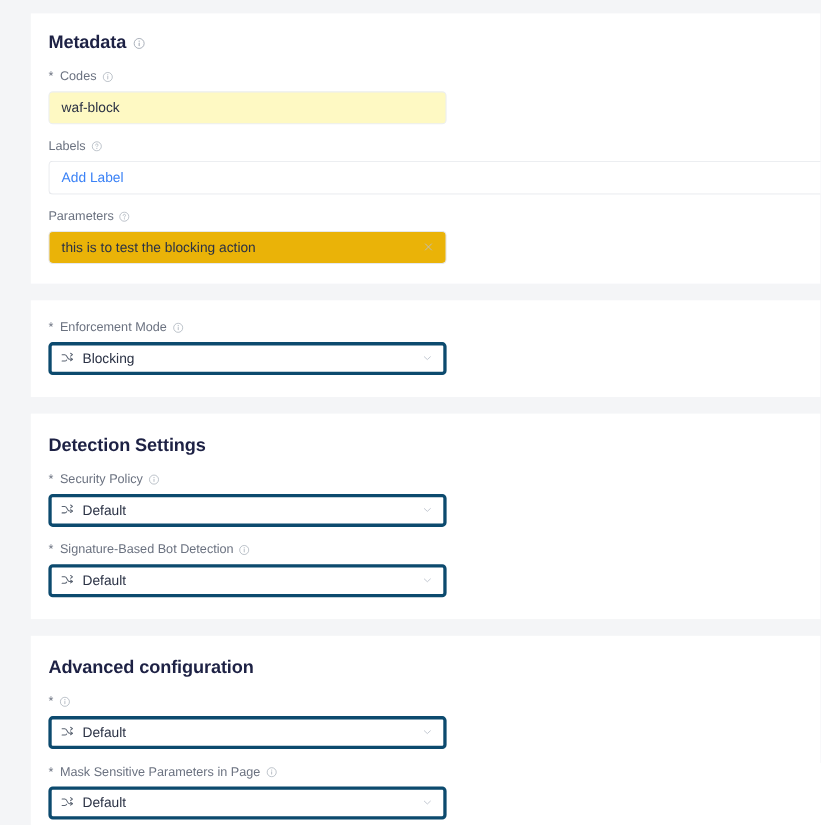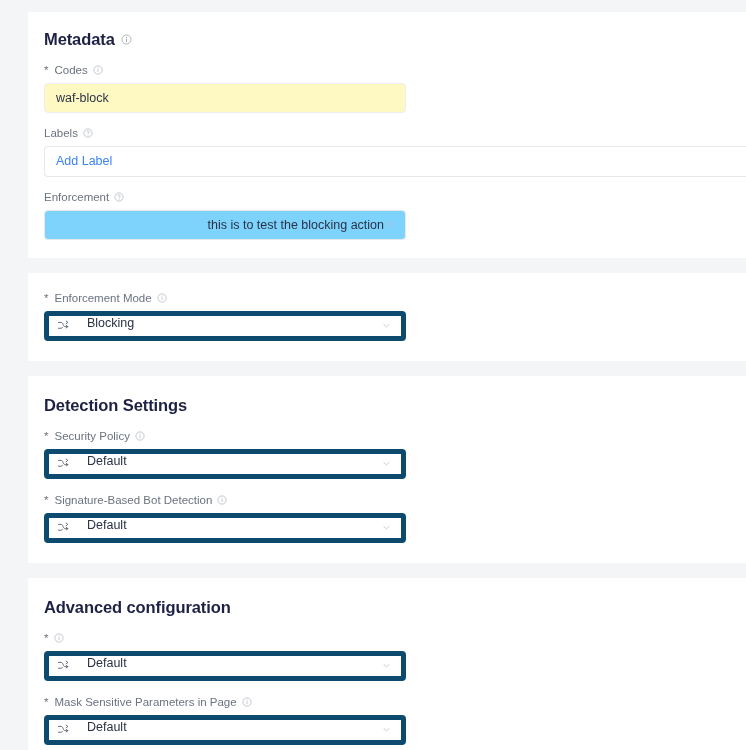--- a/index.html
+++ b/index.html
@@ -62,43 +62,44 @@
     padding: 0 10px 0 11px;
     font-size: 12.5px;
     color: #2b3245;
   }
   .input-readonly {
     background: #fef9c3;
     border: 1px solid #eceef1;
     width: 362px;
   }
   .input-text {
-    background: #7dd3fc;
+    background: #eab308;
     border: 1px solid #e6e8ec;
     width: 362px;
-    justify-content: flex-end;
+    justify-content: space-between;
   }
   .input-link {
     background: #ffffff;
     border: 1px solid #e6e8ec;
     border-right: none;
     width: 720px;
     height: 31px;
   }
   .link-text { color: #3b82f6; font-size: 12.5px; }
 
   .select {
     background: #ffffff;
-    border: 5px solid #0c4a6e;
+    border: 3px solid #0c4a6e;
     border-radius: 4px;
     width: 362px;
     height: 30px;
     display: flex;
+    align-items: center;
     padding: 0 9px 0 8px;
-    gap: 17px;
+    gap: 7px;
   }
   .select-value { font-size: 12.5px; color: #2b3245; flex: 1; }
   .shuffle-icon { flex: none; display: flex; align-items: center; }
   .chev { flex: none; display: flex; align-items: center; }
   .clear-x { flex: none; display: flex; align-items: center; color: #b9bec9; }
 
   .card-meta .card-inner { padding-bottom: 18px; }
 </style>
 </head>
 <body>
@@ -147,21 +148,21 @@
                 </svg>
             </span>
           </div>
           <div class="input input-link">
             <span class="link-text">Add Label</span>
           </div>
         </div>
 
         <div class="field">
           <div class="field-label">
-            <span>Enforcement</span>
+            <span>Parameters</span>
             <span class="info-icon">
               <svg width="10" height="10" viewBox="0 0 16 16">
                   <circle cx="8" cy="8" r="6.6" fill="none" stroke="#a9b0ba" stroke-width="1.1"></circle>
                   <path d="M6.3 6.2c0-1 .8-1.7 1.8-1.7s1.7.7 1.7 1.6c0 1.3-1.6 1.3-1.6 2.6" fill="none" stroke="#a9b0ba" stroke-width="1.1" stroke-linecap="round"></path>
                   <circle cx="8.1" cy="11.1" r="0.8" fill="#a9b0ba"></circle>
                 </svg>
             </span>
           </div>
           <div class="input input-text">
             <span>this is to test the blocking action</span>

